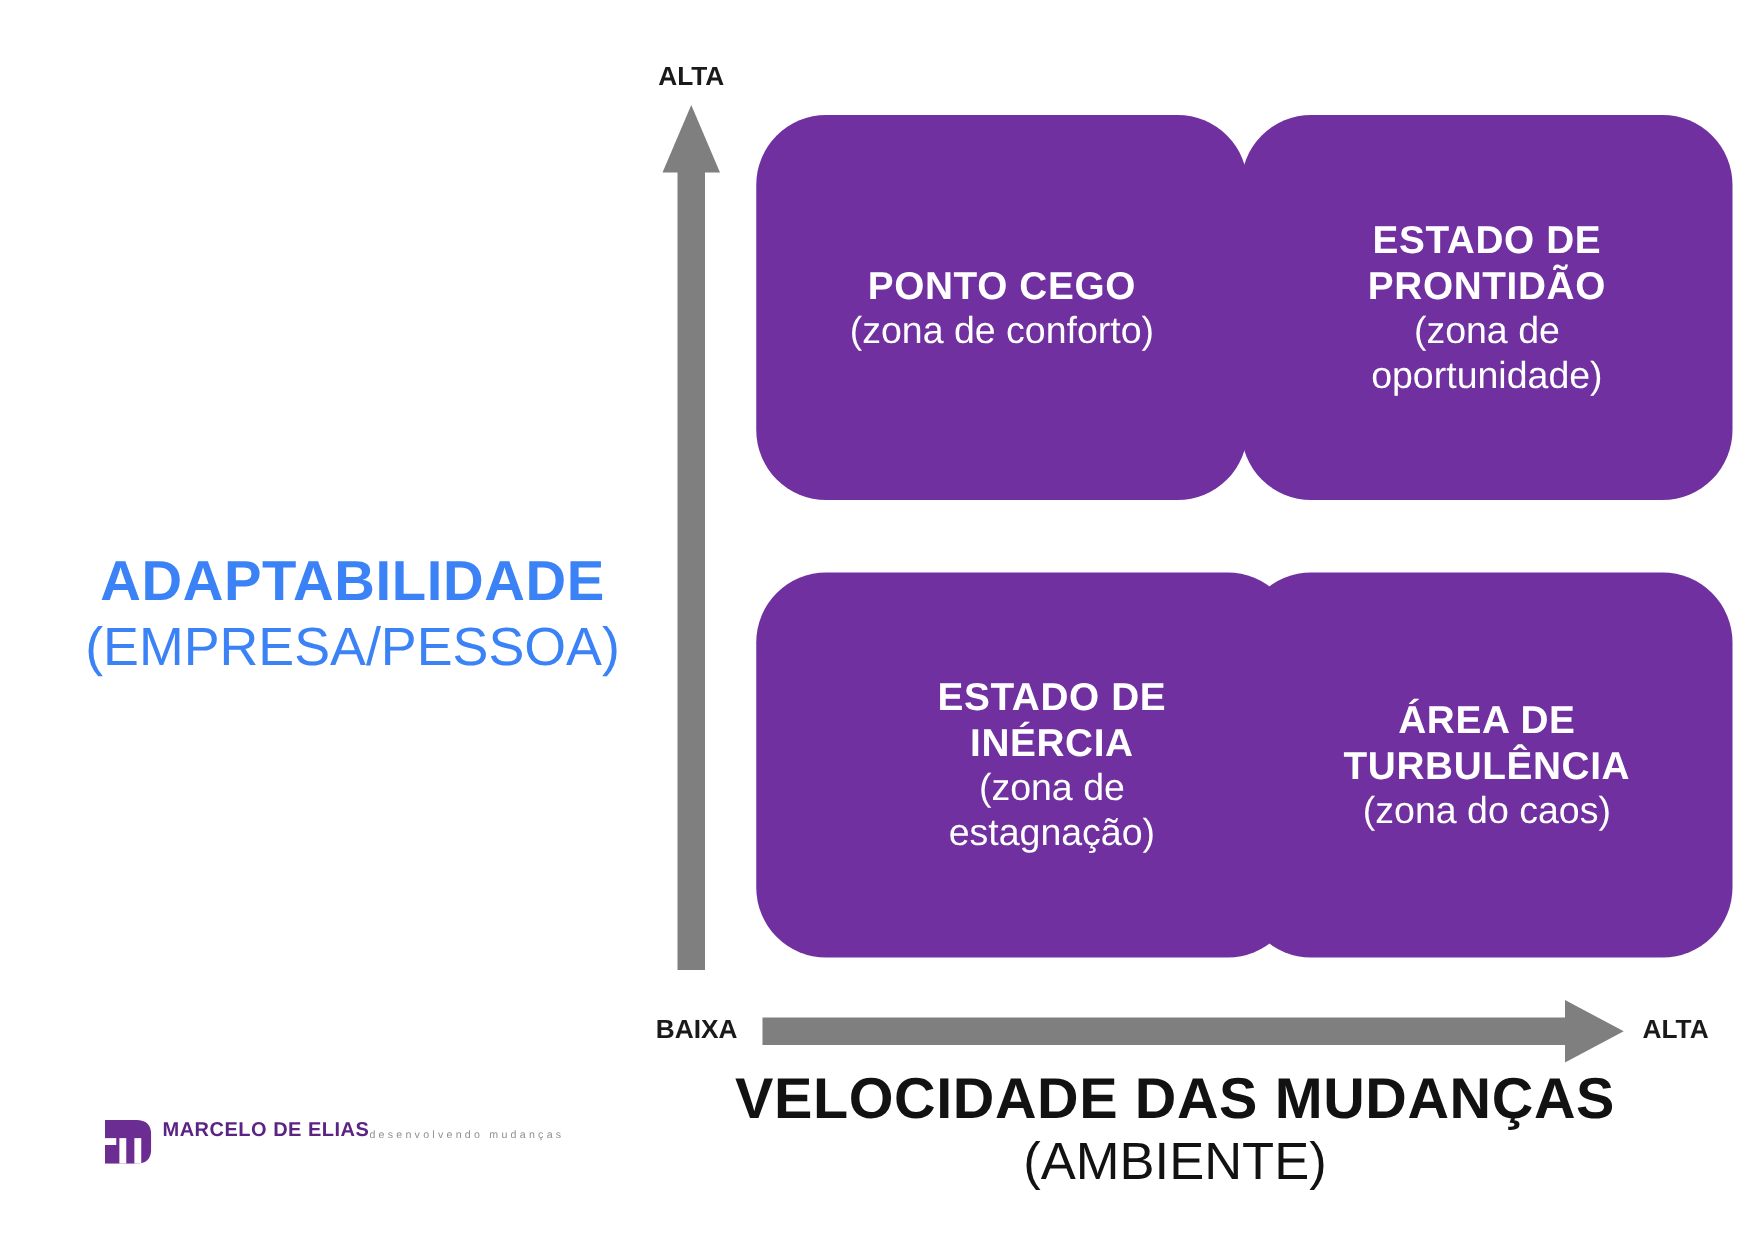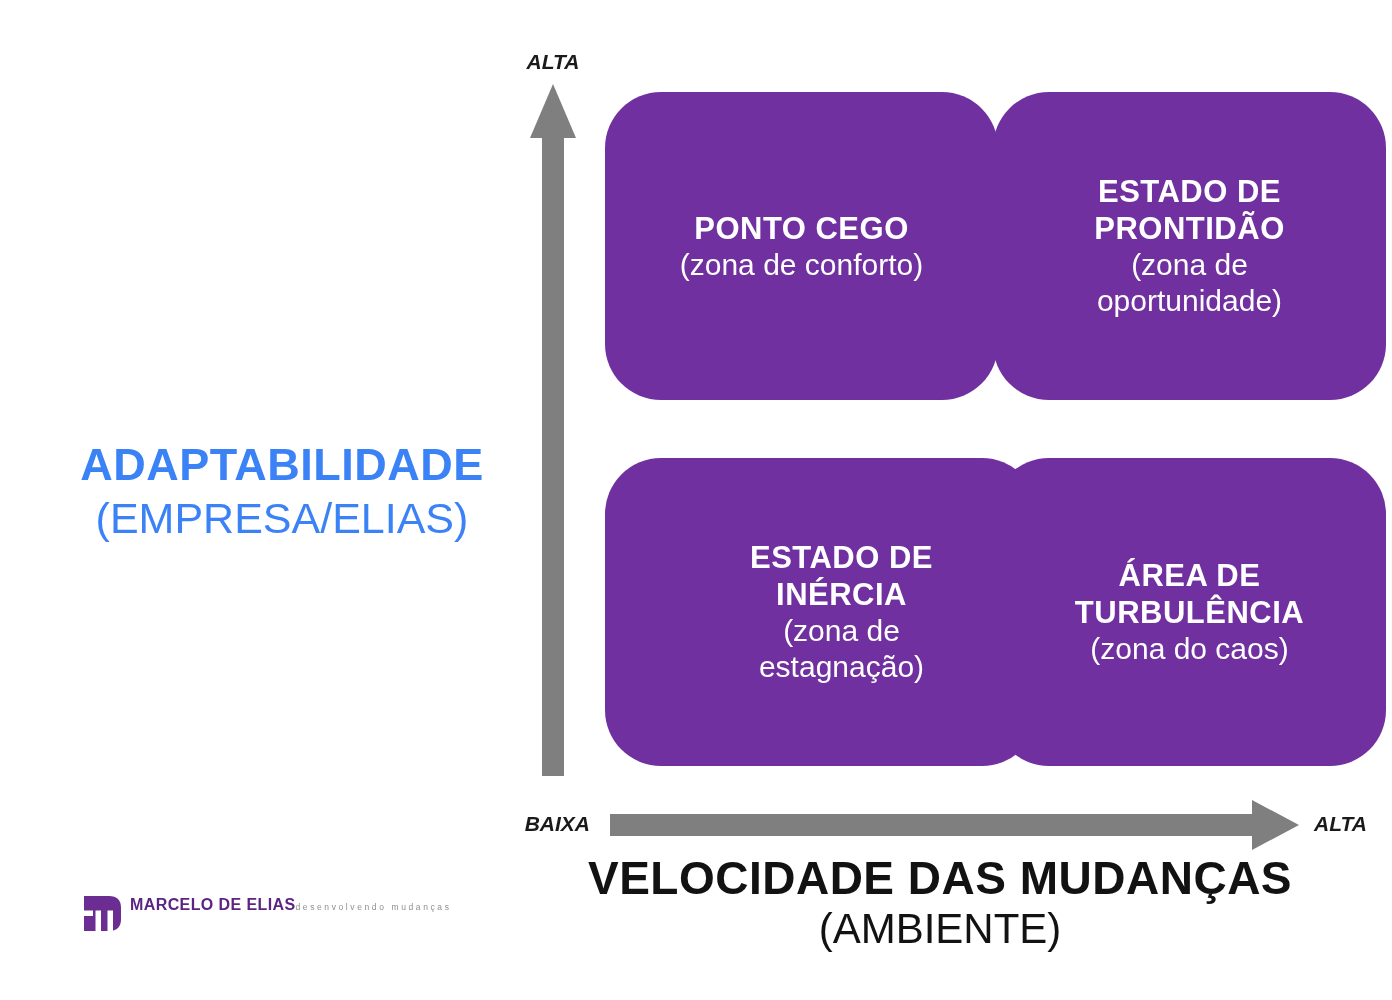--- a/index.html
+++ b/index.html
@@ -8,21 +8,21 @@
     font-family:"Liberation Sans","DejaVu Sans",sans-serif; overflow:hidden;
   }
   
   .y-title { position:absolute; left:22px; top:438px; width:520px; text-align:center; color:#3b82f6; }
   .y-title .main { font-size:45px; font-weight:bold; letter-spacing:0.5px; line-height:54px; }
   .y-title .sub  { font-size:43px; font-weight:400; line-height:52px; }
   .x-title { position:absolute; left:565px; top:852px; width:750px; text-align:center; color:#121212; }
   .x-title .main { font-size:46px; font-weight:bold; letter-spacing:0.5px; line-height:52px; }
   .x-title .sub  { font-size:42px; font-weight:400; line-height:50px; }
   
-  .tick { position:absolute; font-size:21px; font-weight:600; color:#1a1a1a;font-style:italic; }
+  .tick { position:absolute; font-size:21px; font-weight:600; color:#1a1a1a; }
   .tick-y-high { left:490px; top:50px;  width:126px; text-align:center; }
   .tick-x-low  { left:450px; top:812px; width:140px; text-align:right; }
   .tick-x-high { left:1314px; top:812px; width:100px; text-align:left; }
   
   .v-shaft { position:absolute; left:542px; top:136px; width:22px; height:640px; background:#7F7F7F; }
   .v-head  { position:absolute; left:530px; top:84px; width:0; height:0;
              border-left:23px solid transparent; border-right:23px solid transparent;
              border-bottom:54px solid #7F7F7F; }
   .h-shaft { position:absolute; left:610px; top:814px; width:642px; height:22px; background:#7F7F7F; }
   .h-head  { position:absolute; left:1252px; top:800px; width:0; height:0;
@@ -46,21 +46,21 @@
   .logo-name { font-size:16px; font-weight:bold; letter-spacing:0.4px; color:#5B2382; line-height:18px; }
   .logo-tag  { font-size:8.5px; letter-spacing:2.6px; color:#8F8F8F; line-height:11px; margin-top:6px; }
 </style>
 </head>
 <body>
 
 <div class="canvas">
 
   <div class="y-title">
     <div class="main">ADAPTABILIDADE</div>
-    <div class="sub">(EMPRESA/ELIAS)</div>
+    <div class="sub">(EMPRESA/PESSOA)</div>
   </div>
 
   <div class="tick tick-y-high">ALTA</div>
   <div class="v-head"></div>
   <div class="v-shaft"></div>
 
   <div class="tick tick-x-low">BAIXA</div>
   <div class="tick tick-x-high">ALTA</div>
   <div class="h-shaft"></div>
   <div class="h-head"></div>

